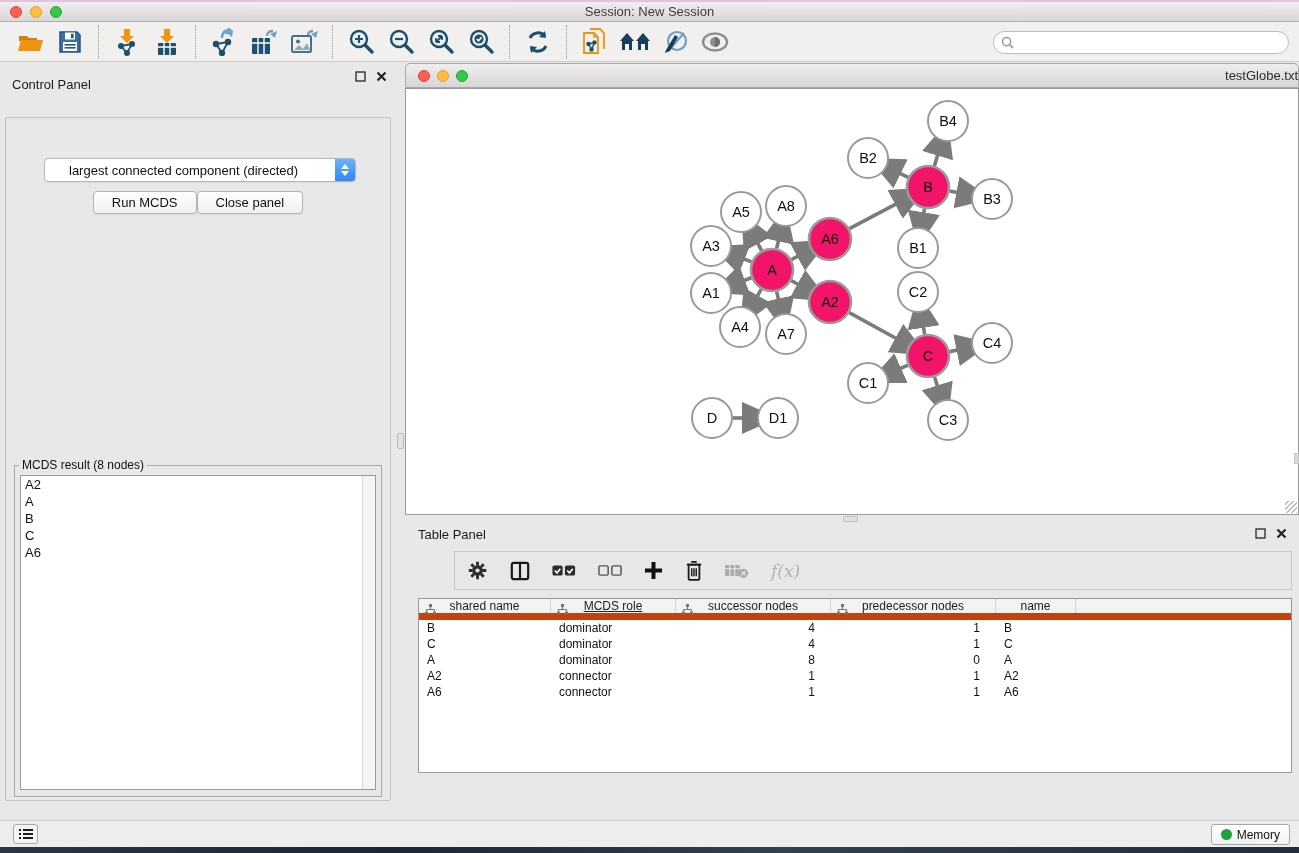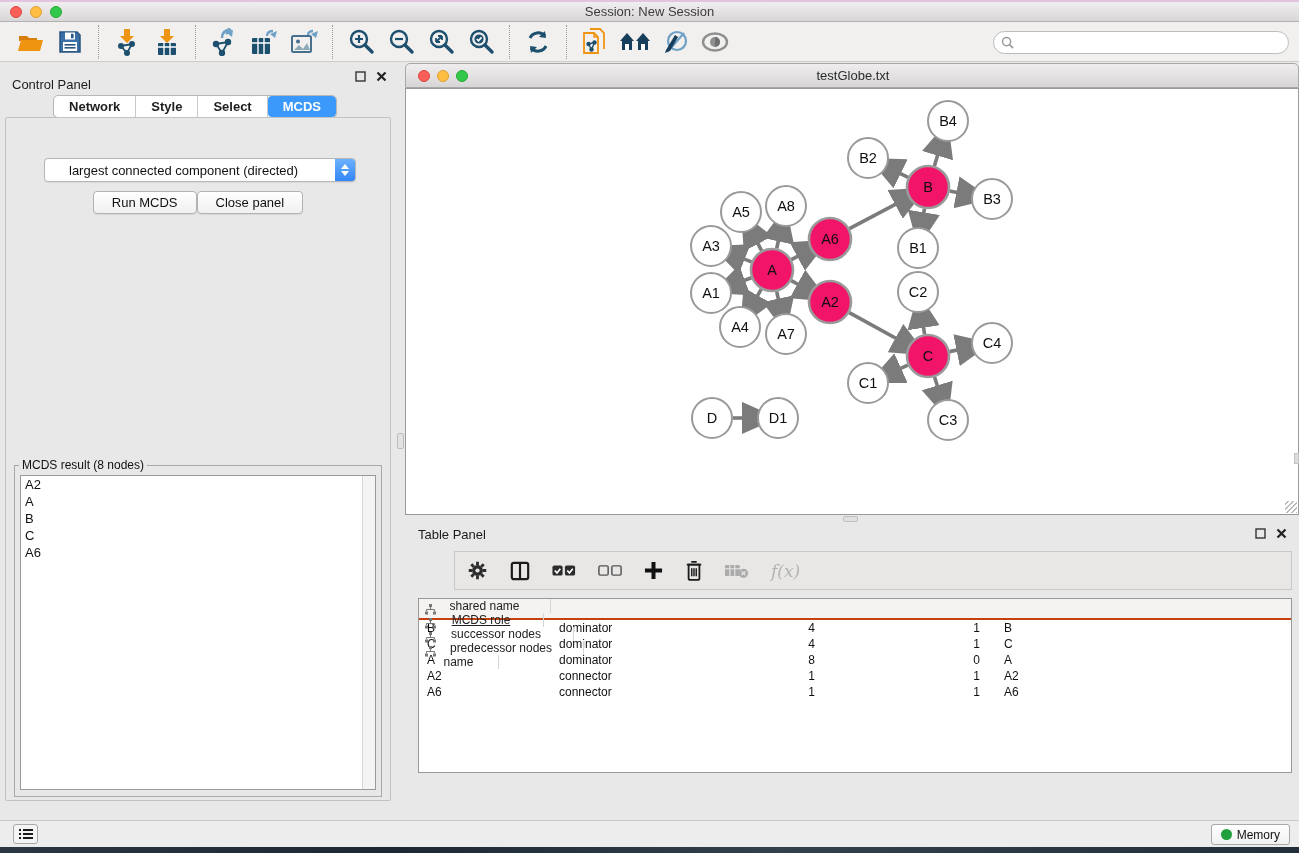--- a/index.html
+++ b/index.html
@@ -54,39 +54,39 @@
   .resultlist { position:absolute; left:5px; right:5px; top:3px; bottom:6px; background:#fff; border:1px solid #9a9a9a; }
   .resultlist .scroll { position:absolute; right:0; top:0; bottom:0; width:13px; background:#f4f4f4; border-left:1px solid #d8d8d8; }
   .ritem { font-size:13px; color:#111; padding:1px 0 1px 4px; line-height:15px; }
 
   
   .netwin { position:absolute; left:405px; top:63px; width:894px; height:452px; }
   .net-titlebar { height:25px; background:linear-gradient(#efeded,#d7d5d5); border:1px solid #a8a8a8;
     border-radius:5px 5px 0 0; position:relative; display:flex; align-items:center; }
   .net-titlebar .traffic { margin-left:12px; gap:7px; }
   .net-titlebar .tl { width:12px; height:12px; }
-  .net-titlebar .wtitle { position:absolute; left:2px; right:0; text-align:center; font-size:13px; color:#2d2d2d; }
+  .net-titlebar .wtitle { position:absolute; left:2px; right:0; text-align:right; font-size:13px; color:#2d2d2d; }
   .net-canvas { position:absolute; left:0; top:25px; width:894px; height:427px; background:#fff; border:1px solid #999; }
   .resize-grip { position:absolute; right:1px; bottom:1px; width:12px; height:12px;
     background:repeating-linear-gradient(135deg, transparent 0 2px, #b9b9b9 2px 3.5px); }
   .left-grip { position:absolute; left:-8px; top:370px; width:7px; height:16px; background:#e2e2e2; border:1px solid #bdbdbd; border-radius:2px; }
   .right-tick { position:absolute; right:-1px; top:364px; width:5px; height:11px; background:#dcdcdc; border:1px solid #c2c2c2; }
   .hsplit-grip { position:absolute; left:438px; top:453px; width:15px; height:6px; background:#e0e0e0; border:1px solid #c0c0c0; border-radius:2px; }
 
   
   .tpanel { position:absolute; left:405px; top:521px; width:894px; height:299px; }
   .tpanel-head { height:26px; display:flex; align-items:center; position:relative; }
   .tpanel-head .ptitle { margin-left:13px; font-size:13px; color:#1c1c1c; }
   .tpanel .panel-winbtns { right:12px; top:7px; }
   .ttoolbar { position:absolute; left:13px; right:7px; top:30px; height:39px; background:#e8e7e6;
     border:1px solid #c9c8c7; display:flex; align-items:center; padding-left:12px; gap:22px;margin-left:36px; }
   .ticon { display:flex; align-items:center; justify-content:center; }
   .fx { font-family:"DejaVu Serif", serif; font-style:italic; font-size:17px; color:#b2b2b2; }
   .dtable { position:absolute; left:13px; right:7px; top:77px; height:175px; background:#fff; border:1px solid #999; overflow:hidden; }
-  .thead { display:flex; height:21px; border-bottom:2px solid #c2410c; background:#f4f3f2;flex-direction:column; }
+  .thead { display:flex; height:21px; border-bottom:7px solid #c2410c; background:#f4f3f2; }
   .th { position:relative; display:flex; align-items:center; justify-content:center; font-size:12px; color:#222;
     border-right:1px solid #d5d5d5; height:100%; }
   .th .hicon { position:absolute; left:6px; top:5px; }
   .trow { display:flex; height:16px; align-items:center; }
   .td { font-size:12px; color:#111; height:100%; display:flex; align-items:center; }
   .td.num { justify-content:flex-end; }
   .ttabs { position:absolute; left:0; right:0; top:264px; display:flex; justify-content:center; }
   .ttabs .seg { padding:3px 13px; font-size:12.5px; }
 
   
@@ -272,28 +272,20 @@
   <div class="cpanel-head">
     <span class="ptitle">Control Panel</span>
   </div>
   <div class="panel-winbtns">
     <svg width="11" height="11" viewBox="0 0 11 11">
         <rect x="1" y="1" width="9" height="9" fill="none" stroke="#333" stroke-width="1.4"></rect>
       </svg>
     <svg width="11" height="11" viewBox="0 0 11 11">
         <path d="M1.5 1.5 L9.5 9.5 M9.5 1.5 L1.5 9.5" stroke="#222" stroke-width="2.2"></path>
       </svg>
-  </div>
-  <div class="segbar">
-    <div class="segctl" id="cp-tabs">
-        <div class="seg">Network</div>
-        <div class="seg">Style</div>
-        <div class="seg">Select</div>
-        <div class="seg sel">MCDS</div>
-      </div>
   </div>
   <div class="cpanel-body">
     <div class="combo">
       <div class="cv">largest connected component (directed)</div>
       <div class="stepper">
           <div class="chev-up"></div>
           <div class="chev-dn"></div>
         </div>
     </div>
     <div class="btnrow">

